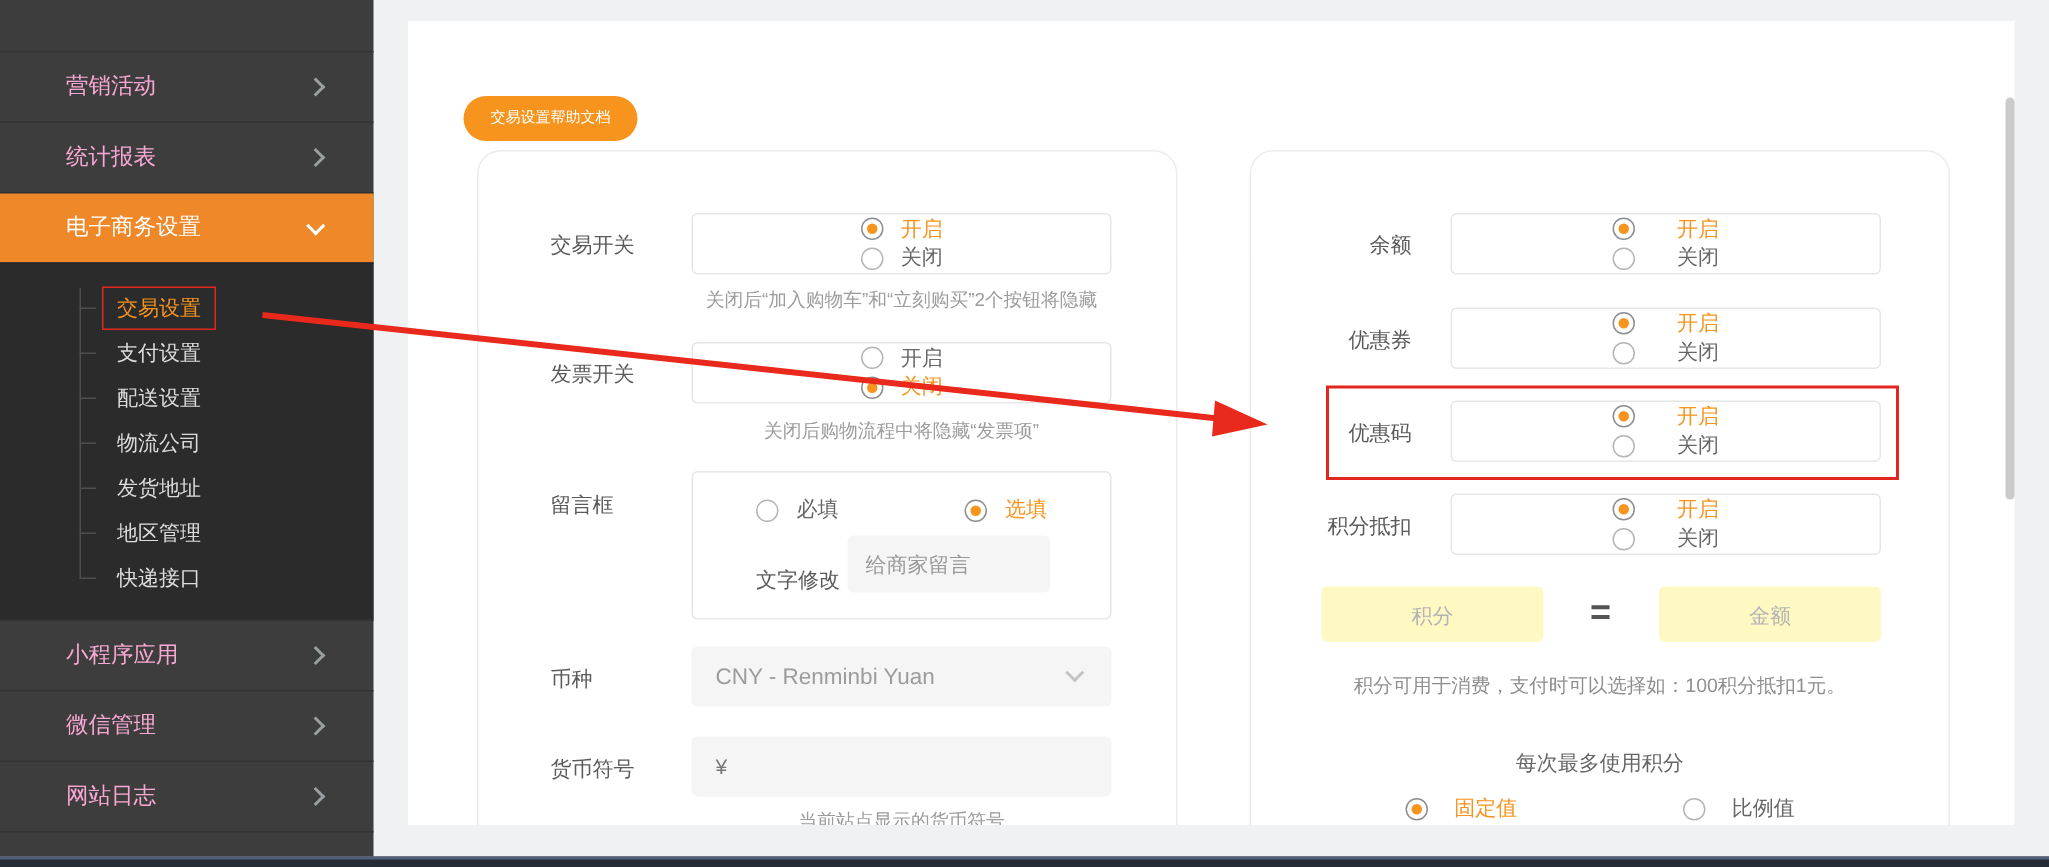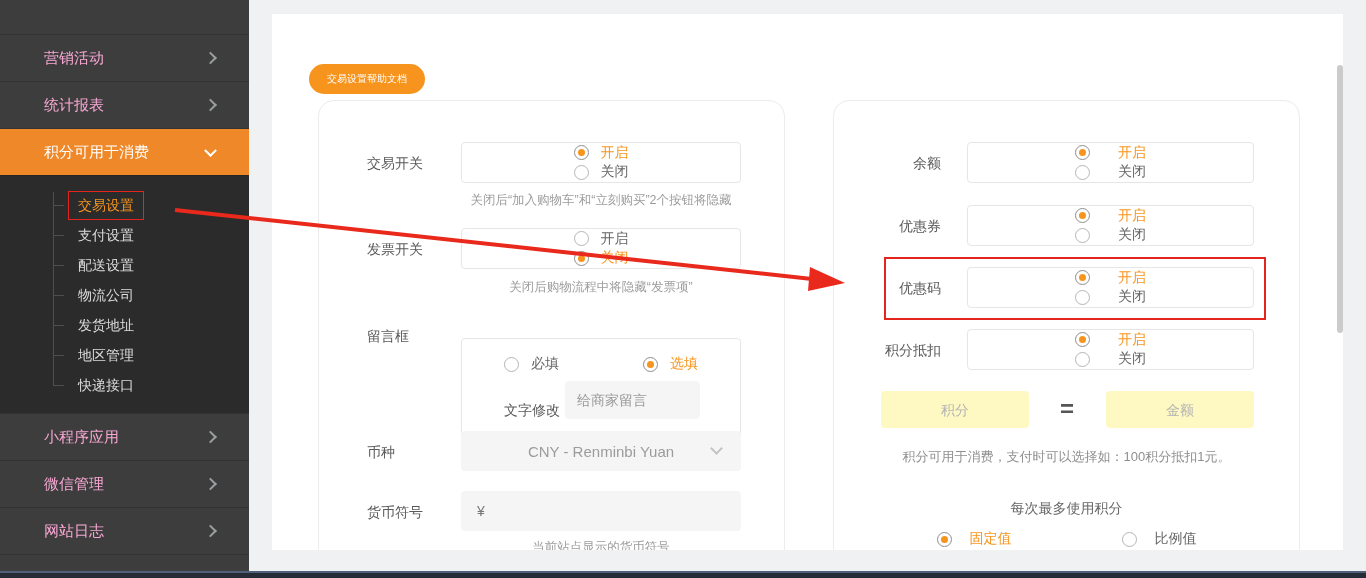--- a/index.html
+++ b/index.html
@@ -110,21 +110,21 @@
   .txt-input::placeholder { color: #9a9a9a; opacity: 1; }
   .pill-input {
     position: absolute; width: 148px; height: 37px; background: #fef9c3;
     border: none; border-radius: 4px; text-align: center; font-size: 14px;
     color: #777; font-family: inherit; outline: none;
   }
   .pill-input::placeholder { color: #b3b3b3; opacity: 1; }
   .select {
     position: absolute; background: #f5f5f5; border-radius: 4px;
     font-size: 15px; color: #9c9c9c; cursor: pointer;
-    display: flex; align-items: center; padding: 0 16px; justify-content: center;
+    display: flex; align-items: center; padding: 0 16px;
   }
   .select .sel-chev {
     position: absolute; right: 20px; top: 13px; width: 9px; height: 9px;
     border-right: 2px solid #c3c3c3; border-bottom: 2px solid #c3c3c3;
     transform: rotate(45deg);
   }
   .equals {
     position: absolute; width: 56px; text-align: center;
     font-size: 24px; font-weight: bold; color: #555;
   }
@@ -154,21 +154,21 @@
 
   <div class="side-item">
     <span>营销活动</span>
     <span class="chev"></span>
   </div>
   <div class="side-item">
     <span>统计报表</span>
     <span class="chev"></span>
   </div>
   <div class="side-item active">
-    <span>积分可用于消费</span>
+    <span>电子商务设置</span>
     <span class="chev down"></span>
   </div>
 
   <div class="submenu">
     <div class="sub-item">
       <span class="sub-box">交易设置</span>
     </div>
     <div class="sub-item">
       <span>支付设置</span>
     </div>
@@ -230,21 +230,21 @@
         <span class="olabel">开启</span>
       </span>
       <span class="opt">
         <span class="radio sel"></span>
         <span class="olabel on">关闭</span>
       </span>
     </div>
     <div class="note" style="left:112px; top:178px;">关闭后购物流程中将隐藏“发票项”</div>
 
     <div class="flabel" style="left:48px; top:227px;">留言框</div>
-    <div class="box" style="left:142px; top:213px; width:280px; height:99px; justify-content:flex-start; align-items:flex-start;margin-top:24px;">
+    <div class="box" style="left:142px; top:213px; width:280px; height:99px; justify-content:flex-start; align-items:flex-start;">
       <div style="position:absolute; left:0; right:0; top:10px; height:30px; display:flex; align-items:center; justify-content:space-around;">
         <span class="opt">
           <span class="radio"></span>
           <span class="olabel">必填</span>
         </span>
         <span class="opt">
           <span class="radio sel"></span>
           <span class="olabel on">选填</span>
         </span>
       </div>

